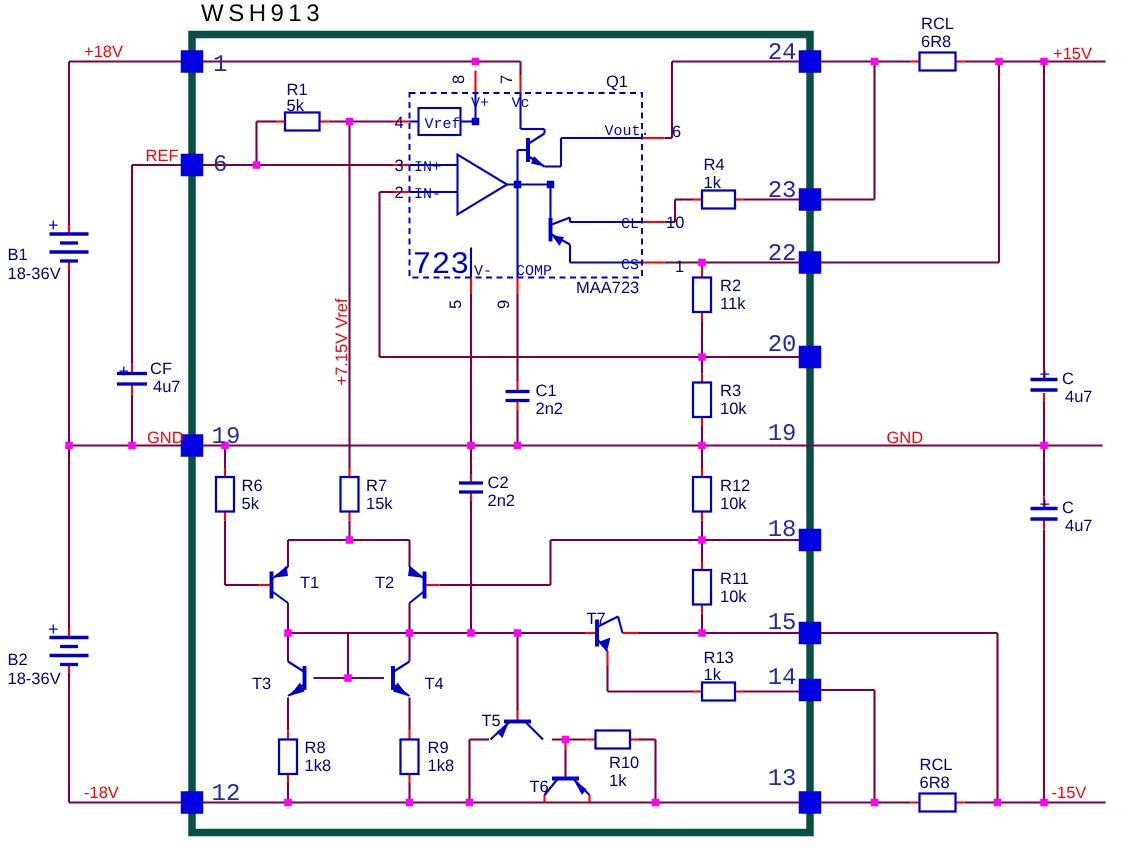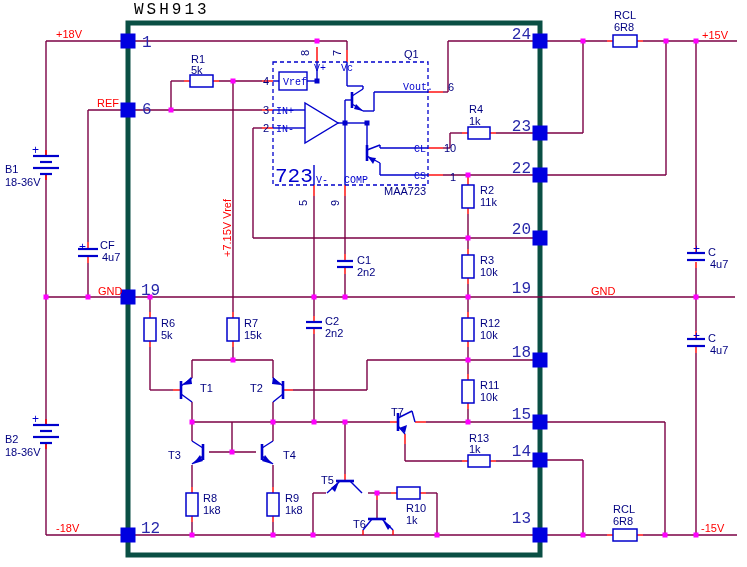--- a/index.html
+++ b/index.html
@@ -1,19 +1,19 @@
 <!DOCTYPE html>
 <html><head>
 <meta charset="utf-8">
 <style>
   html,body{margin:0;padding:0;background:#fff;}
   #stage{position:relative;width:747px;height:567px;background:#ffffff;overflow:hidden;
          font-family:"Liberation Sans",sans-serif;}
   #schematic{position:absolute;left:0;top:0;}
-  #title{position:absolute;left:134px;top:1px;font-family:Liberation Mono, monospace;
+  #title{position:absolute;left:134px;top:1px;font-family:Liberation Sans, sans-serif;
          font-size:16px;letter-spacing:3px;color:#000;}
 </style>
 </head>
 <body>
 
 <div id="stage">
   <div id="title">WSH913</div>
   <svg id="schematic" width="747" height="567" viewBox="0 0 747 567">
       <rect x="128" y="23" width="412" height="532" fill="none" stroke="#0a4f44" stroke-width="5"></rect>
       <line x1="46" y1="41" x2="128" y2="41" stroke="#7b0045" stroke-width="1.4"></line>

